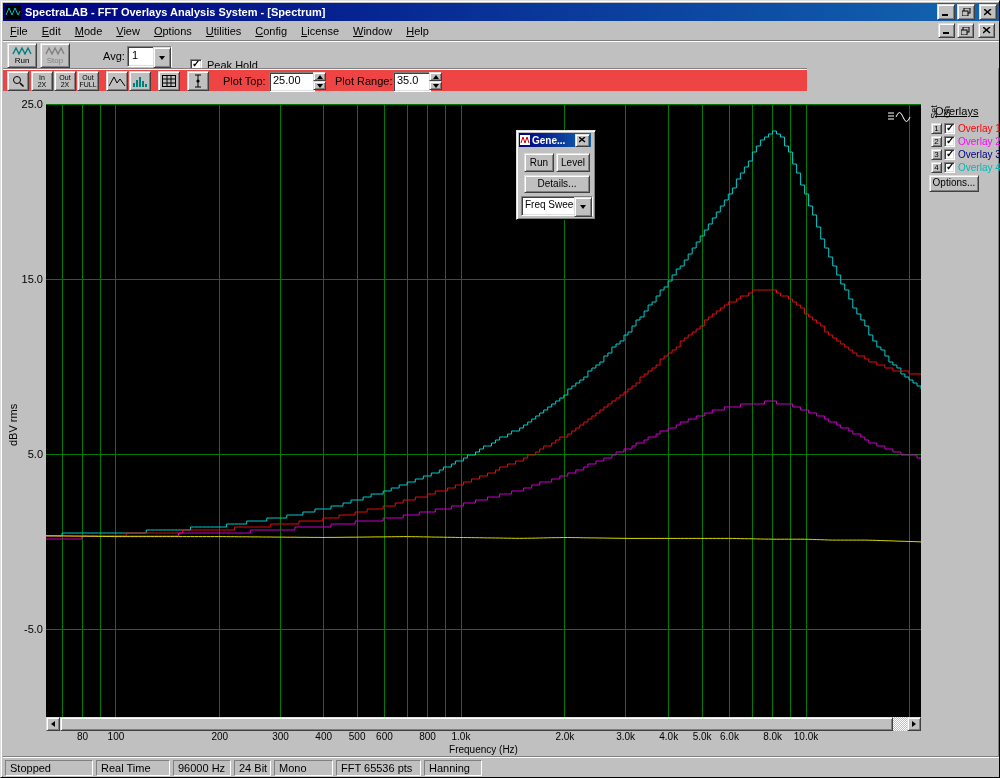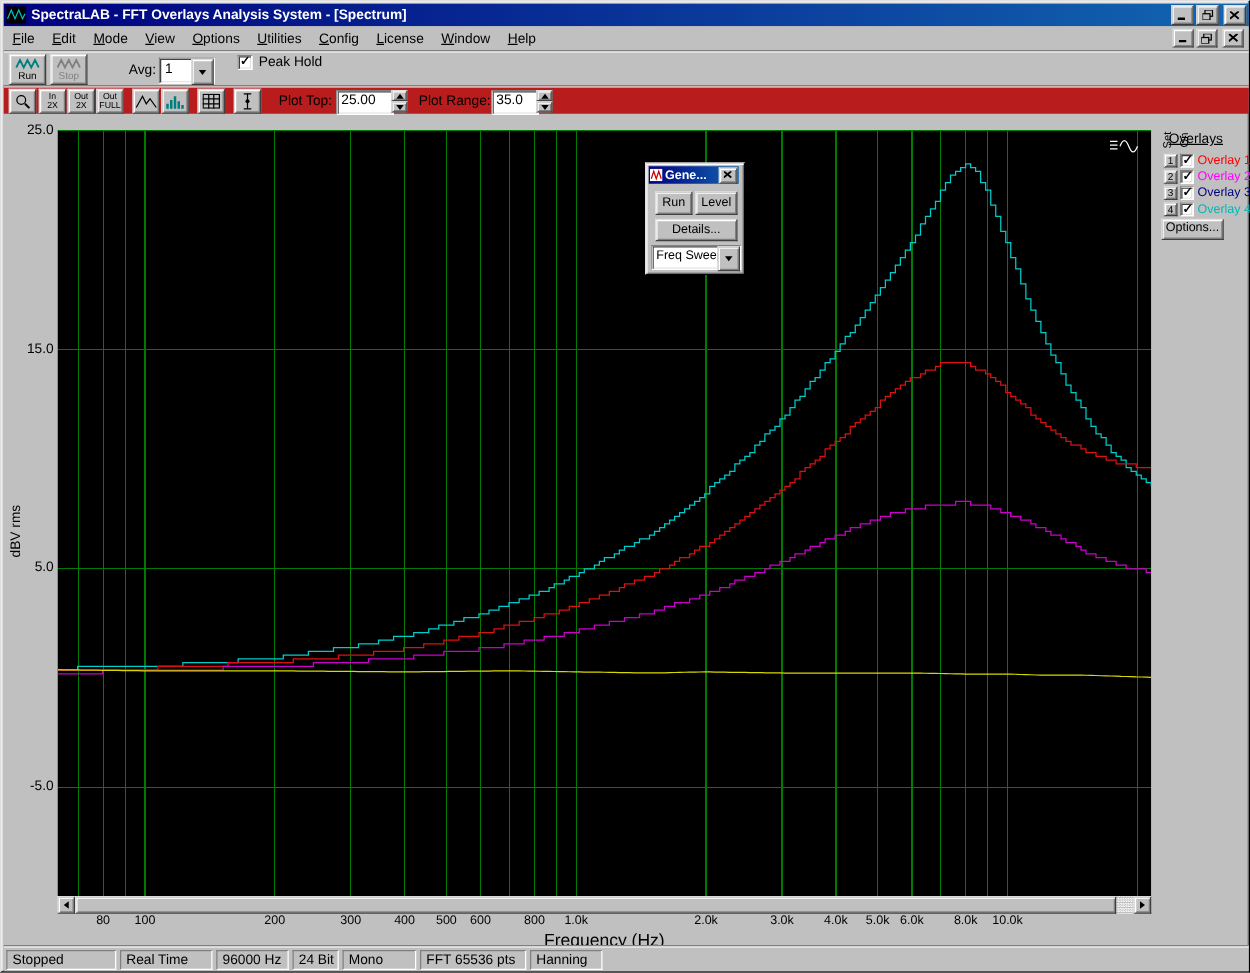--- a/index.html
+++ b/index.html
@@ -10,39 +10,39 @@
   .field{background:#fff;border:1px solid;border-color:#808080 #fff #fff #808080;box-shadow:inset 1px 1px 0 #404040,inset -1px -1px 0 #dfdfdf}
   .titlebar{left:2px;top:2px;width:996px;height:18px;background:linear-gradient(90deg,#000080,#1266b0);display:flex;align-items:center;padding:0 2px;box-sizing:border-box}
   .titlebar .title{color:#fff;font-weight:bold;font-size:11px;margin-left:4px;flex:1;white-space:nowrap}
   .winbtn{width:16px;height:14px;display:flex;align-items:center;justify-content:center;margin-left:2px;flex:none}
   .menubar{left:2px;top:20px;width:996px;height:19px;background:#c0c0c0;display:flex;align-items:center;box-sizing:border-box}
   .menu-item{padding:2px 7px;white-space:nowrap}
   .menu-item u{text-decoration:underline}
   .mdi-group{position:absolute;right:4px;top:2px;display:flex}
   .mdi-btn{width:15px;height:13px;display:flex;align-items:center;justify-content:center;margin-left:2px}
   .toolbar1{left:2px;top:39px;width:996px;height:28px;background:#c0c0c0;border-top:1px solid #808080;box-shadow:inset 0 1px 0 #fff;box-sizing:border-box}
-  .toolbar2{left:2px;top:67px;width:996px;height:23px;background:#b91c1c;border-top:1px solid #808080;box-shadow:inset 0 1px 0 #fff;box-sizing:border-box}
+  .toolbar2{left:2px;top:67px;width:804px;height:23px;background:#ef4444;border-top:1px solid #808080;box-shadow:inset 0 1px 0 #fff;box-sizing:border-box}
   .tool-big{width:30px;height:25px;display:flex;flex-direction:column;align-items:center;justify-content:center;box-sizing:border-box}
   .tool-big-label{font-size:8px;line-height:8px;margin-top:1px}
   .tool-sm{width:22px;height:20px;display:flex;flex-direction:column;align-items:center;justify-content:center;box-sizing:border-box}
   .tool-sm .l2{font-size:7px;line-height:7px;white-space:nowrap}
   .checkbox{width:12px;height:12px;background:#fff;border:1px solid;border-color:#808080 #fff #fff #808080;box-shadow:inset 1px 1px 0 #404040,inset -1px -1px 0 #dfdfdf;position:relative;flex:none;box-sizing:border-box}
   .checkbox.checked::after{content:"\2713";position:absolute;left:1px;top:-2px;font-size:10px;font-weight:bold;color:#000}
   .tri-up{width:0;height:0;border-left:3px solid transparent;border-right:3px solid transparent;border-bottom:4px solid #000}
   .tri-down{width:0;height:0;border-left:3px solid transparent;border-right:3px solid transparent;border-top:4px solid #000}
   .tri-left{width:0;height:0;border-top:3px solid transparent;border-bottom:3px solid transparent;border-right:4px solid #000}
   .tri-right{width:0;height:0;border-top:3px solid transparent;border-bottom:3px solid transparent;border-left:4px solid #000}
   .combo-btn{position:absolute;right:0;top:0;width:16px;height:100%;display:flex;align-items:center;justify-content:center}
   .spinner{width:13px;height:18px;display:flex;flex-direction:column}
   .spin-btn{width:13px;height:9px;display:flex;align-items:center;justify-content:center;box-sizing:border-box}
   .chart-title{left:45px;top:91px;width:875px;text-align:center;font-size:11px}
   .y-tick{position:absolute;left:0;width:42px;text-align:right;font-size:11px}
   .ylabel-rot{left:6px;top:445px;transform:rotate(-90deg);transform-origin:left top;font-size:11px;white-space:nowrap}
   .x-tick{position:absolute;top:730px;transform:translateX(-50%);font-size:10px;white-space:nowrap}
-  .xlabel{left:45px;top:743px;width:875px;text-align:center;font-size:14px}
+  .xlabel{left:45px;top:743px;width:875px;text-align:center;font-size:10px}
   .hscroll{left:45px;top:716px;width:875px;height:14px;background:repeating-conic-gradient(#fff 0% 25%,#c0c0c0 0% 50%) 0 0/2px 2px}
   .scroll-btn{width:14px;height:14px;display:flex;align-items:center;justify-content:center;box-sizing:border-box}
   .scroll-thumb{height:14px;box-sizing:border-box}
   .statusbar{left:2px;top:755px;width:996px;height:21px;background:#c0c0c0;border-top:1px solid #808080;box-shadow:inset 0 1px 0 #fff;box-sizing:border-box}
   .status-cell{position:absolute;top:3px;height:16px;line-height:15px;padding-left:4px;box-sizing:border-box;background:#c0c0c0;border:1px solid;border-color:#808080 #fff #fff #808080;font-size:11px;white-space:nowrap;overflow:hidden}
   .gen-dialog{left:515px;top:129px;width:78px;height:88px;background:#c0c0c0;border:1px solid;border-color:#dfdfdf #000 #000 #dfdfdf;box-shadow:inset 1px 1px 0 #fff,inset -1px -1px 0 #808080}
   .gen-title{position:absolute;left:2px;top:2px;width:72px;height:14px;background:linear-gradient(90deg,#000080,#1266b0);display:flex;align-items:center;padding:0 1px;box-sizing:border-box}
   .gen-title .t{color:#fff;font-weight:bold;font-size:10px;margin-left:2px;flex:1;white-space:nowrap;overflow:hidden}
   .btn-label{font-size:10px;line-height:10px}
   .overlay-row{position:absolute;display:flex;align-items:center}
@@ -127,21 +127,21 @@
         </svg>
       <span class="tool-big-label" style="color:#808080">Stop</span>
     </div>
     <span class="abs" style="left:100px;top:9px">Avg:</span>
     <div class="abs field" style="left:124px;top:5px;width:43px;height:19px">
       <span style="position:absolute;left:4px;top:2px">1</span>
       <div class="combo-btn raised">
           <div class="tri-down"></div>
         </div>
     </div>
-    <div class="abs" style="left:187px;top:3px;display:flex;align-items:center">
+    <div class="abs" style="left:187px;top:18px;display:flex;align-items:center">
       <div class="checkbox checked"></div>
       <span style="margin-left:5px">Peak Hold</span>
     </div>
   </div>
 
   <div class="abs toolbar2">
     <div class="abs tool-sm raised" style="left:4px;top:2px">
       <svg width="13" height="13" viewBox="0 0 13 13">
           <circle cx="5" cy="5" r="3.5" fill="none" stroke="#000"></circle>
           <line x1="8" y1="8" x2="11.5" y2="11.5" stroke="#000" stroke-width="1.6"></line>

